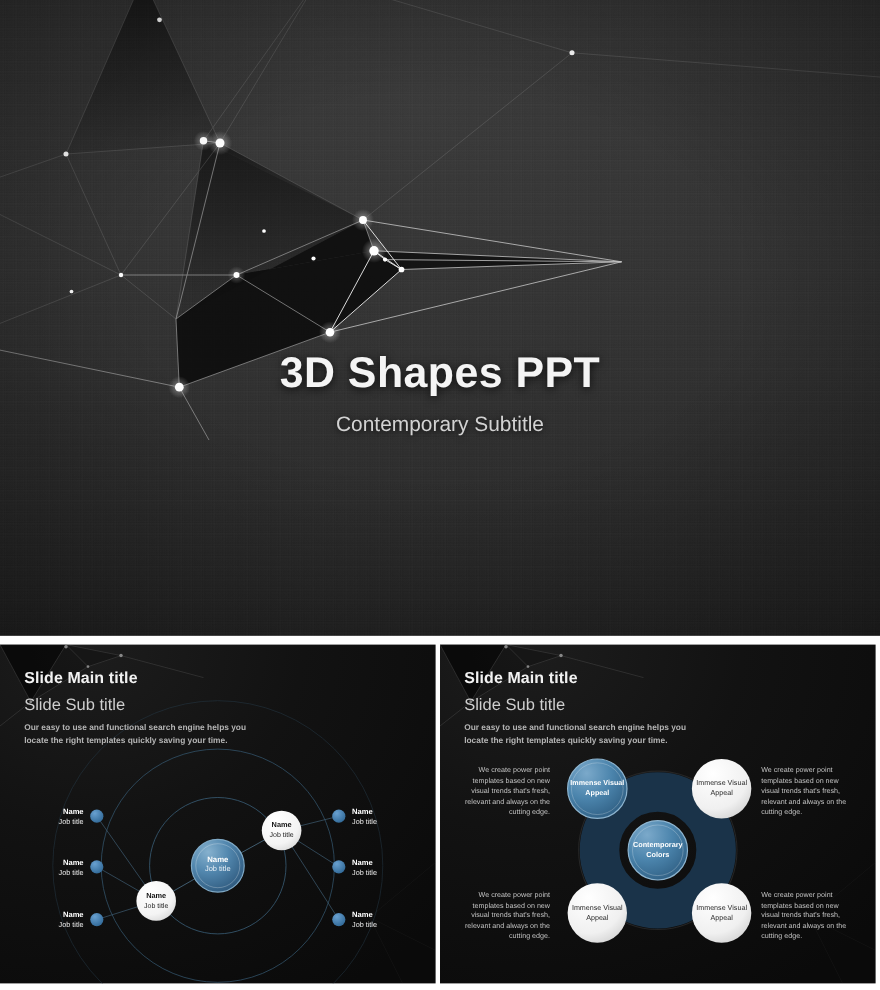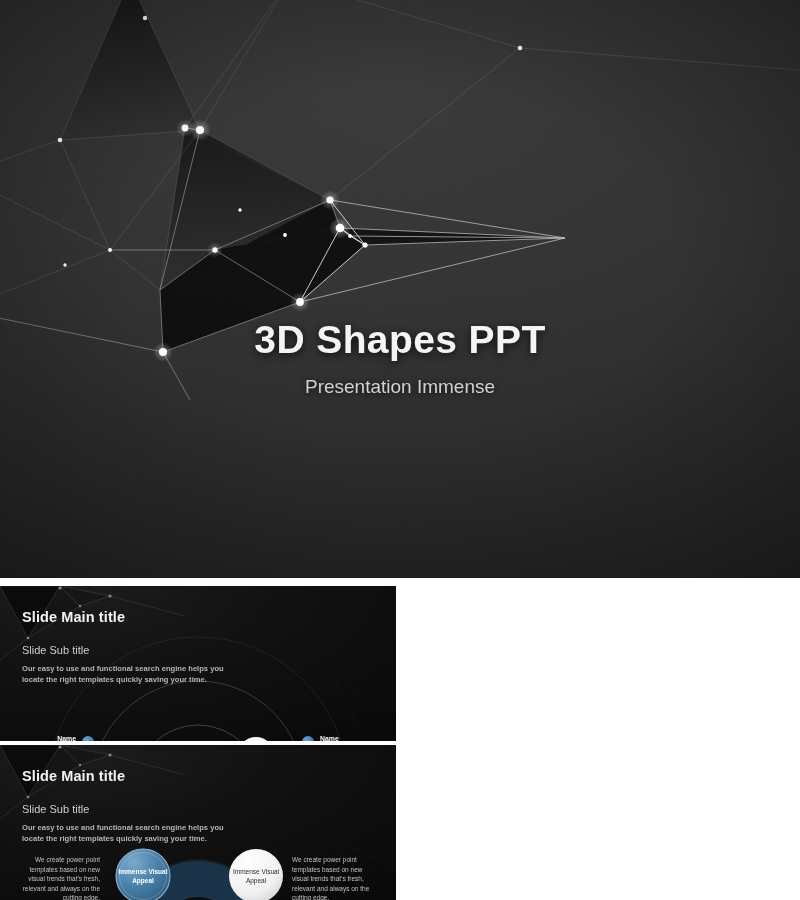--- a/index.html
+++ b/index.html
@@ -43,37 +43,37 @@
   }
   .hero-subtitle {
     margin-top:14px;
     font-size:19px; color:#d2d2d2; font-weight:normal;
     text-shadow:0 1px 6px rgba(0,0,0,.7);
   }
 
   
   .slides {
     position:absolute; left:0; top:586px; width:797px; height:314px;
-    display:flex; gap:4px;flex-direction:column;
+    display:flex; gap:4px;
   }
   .slide {
     position:relative; width:396px; height:308px;
     background:
       radial-gradient(ellipse 110% 120% at 20% 0%, #1d1d1d 0%, #121212 45%, #0a0a0a 100%);
     overflow:hidden;
   }
   .slide-corner { position:absolute; left:0; top:0; width:190px; height:120px; opacity:.85; }
   .slide-corner-br { position:absolute; right:0; bottom:0; width:200px; height:150px; opacity:.6; }
 
   .slide-head { position:absolute; left:22px; top:23px; z-index:6; width:350px; }
   .slide-main-title {
     font-size:14.5px; font-weight:bold; color:#f2f2f2; letter-spacing:.1px;
   }
   .slide-sub-title {
-    margin-top:19px; font-size:11px; color:#cfcfcf; font-weight:normal;
+    margin-top:7px; font-size:15px; color:#cfcfcf; font-weight:normal;
   }
   .slide-body {
     margin-top:7px; font-size:7.6px; line-height:1.45; color:#b4b4b4; max-width:215px;font-weight:bold;
   }
 
   
   .orbit-wrap { position:absolute; left:0; top:14px; width:396px; height:308px; }
   .node-label {
     position:absolute; font-size:6.6px; line-height:1.3; color:#e8e8e8; white-space:nowrap;
   }
@@ -220,21 +220,21 @@
         <circle cx="290" cy="-8" r="2.0"></circle>
         <circle cx="520" cy="48" r="2.3"></circle>
         <circle cx="65" cy="265" r="1.7"></circle>
       </g>
     </svg>
 
     <div class="hero-vignette"></div>
 
     <div class="hero-text">
       <div class="hero-title">3D Shapes PPT</div>
-      <div class="hero-subtitle">Presentation Immense</div>
+      <div class="hero-subtitle">Contemporary Subtitle</div>
     </div>
   </div>
 
   <div class="slides">
 
     <div class="slide">
       <svg class="slide-corner" viewBox="0 0 190 120">
         <polygon points="0,0 60,0 28,52" fill="#090909"></polygon>
         <polygon points="60,0 110,10 80,20 28,52" fill="#141414" opacity=".8"></polygon>
         <g stroke="#5a5a5a" stroke-width="0.7" opacity=".55" fill="none">

